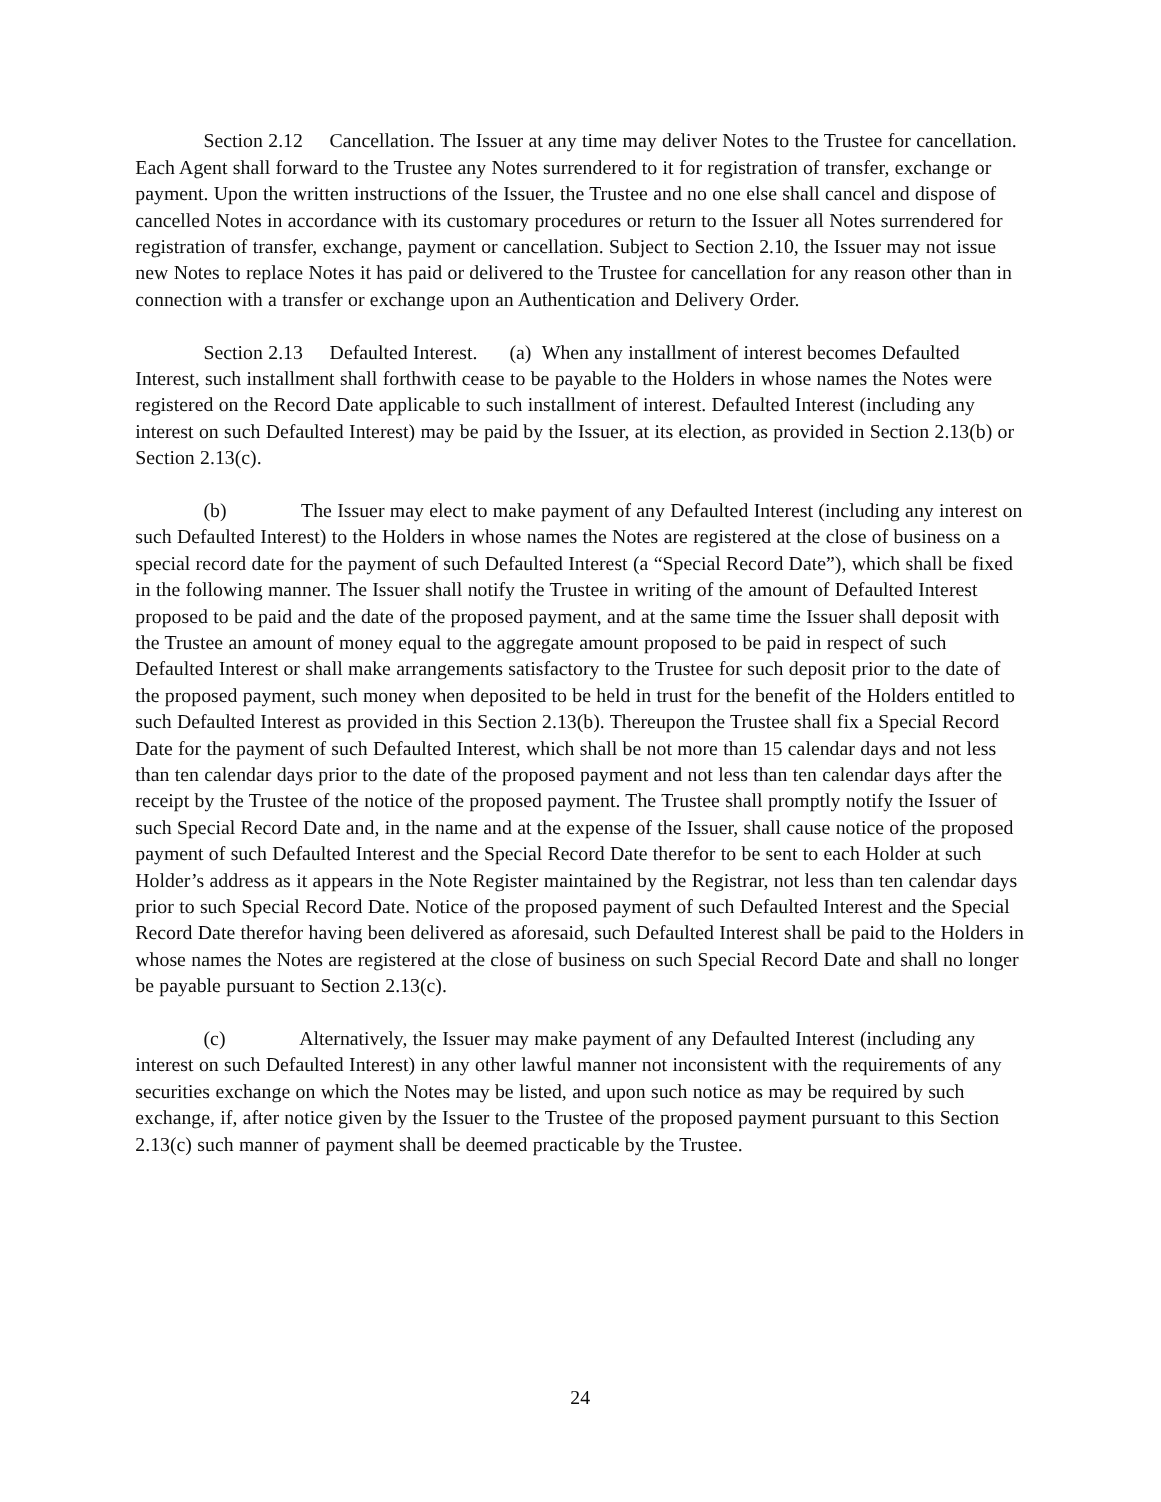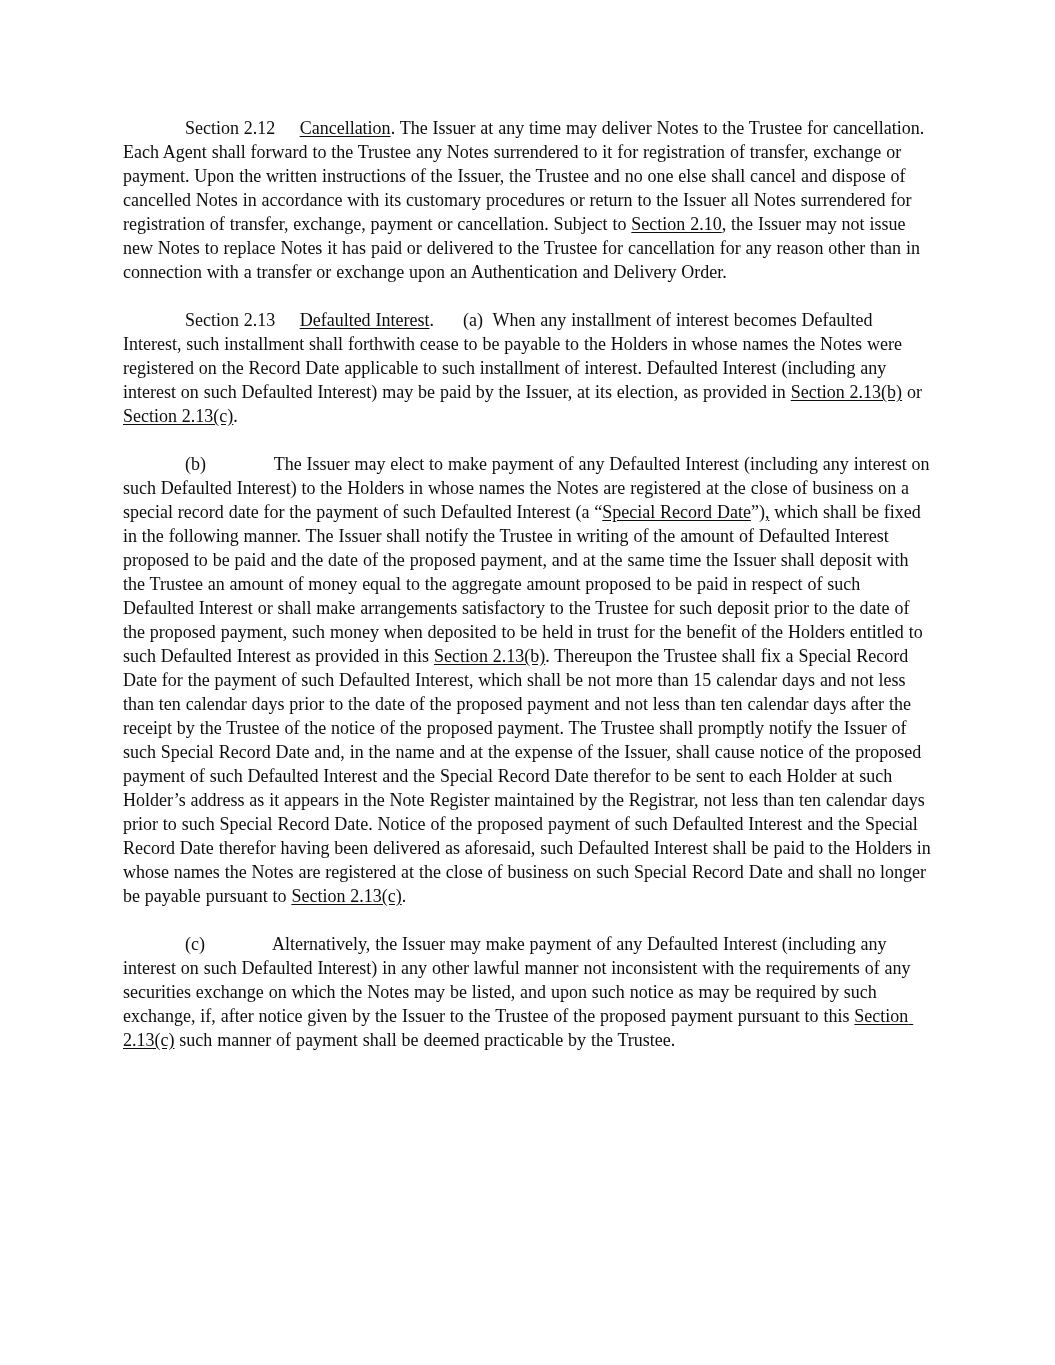--- a/index.html
+++ b/index.html
@@ -25,21 +25,20 @@
     width: 810px;
   }
   p.para {
     margin: 0 0 24px 0;
     text-indent: 62px;
     text-align: left;
     white-space: pre-wrap;
     word-spacing: 0.02em;
   }
   .u {
-    text-decoration: underline;
     text-underline-offset: 2px;
   }
   .footer {
     position: absolute;
     top: 1258px;
     left: 0;
     width: 100%;
     text-align: center;
     font-size: 18px;
   }
@@ -47,13 +46,14 @@
 </head>
 <body>
 
 <div class="page">
   <div class="content">
     <p class="para"><span>Section 2.12     </span><span class="u">Cancellation</span><span>. The Issuer at any time may deliver Notes to the Trustee for cancellation. Each Agent shall forward to the Trustee any Notes surrendered to it for registration of transfer, exchange or payment. Upon the written instructions of the Issuer, the Trustee and no one else shall cancel and dispose of cancelled Notes in accordance with its customary procedures or return to the Issuer all Notes surrendered for registration of transfer, exchange, payment or cancellation. Subject to </span><span class="u">Section 2.10</span><span>, the Issuer may not issue new Notes to replace Notes it has paid or delivered to the Trustee for cancellation for any reason other than in connection with a transfer or exchange upon an Authentication and Delivery Order.</span></p>
     <p class="para"><span>Section 2.13     </span><span class="u">Defaulted Interest</span><span>.      (a)  When any installment of interest becomes Defaulted Interest, such installment shall forthwith cease to be payable to the Holders in whose names the Notes were registered on the Record Date applicable to such installment of interest. Defaulted Interest (including any interest on such Defaulted Interest) may be paid by the Issuer, at its election, as provided in </span><span class="u">Section 2.13(b)</span><span> or </span><span class="u">Section 2.13(c)</span><span>.</span></p>
     <p class="para"><span>(b)              The Issuer may elect to make payment of any Defaulted Interest (including any interest on such Defaulted Interest) to the Holders in whose names the Notes are registered at the close of business on a special record date for the payment of such Defaulted Interest (a “</span><span class="u">Special Record Date</span><span>”)</span><span class="u">,</span><span> which shall be fixed in the following manner. The Issuer shall notify the Trustee in writing of the amount of Defaulted Interest proposed to be paid and the date of the proposed payment, and at the same time the Issuer shall deposit with the Trustee an amount of money equal to the aggregate amount proposed to be paid in respect of such Defaulted Interest or shall make arrangements satisfactory to the Trustee for such deposit prior to the date of the proposed payment, such money when deposited to be held in trust for the benefit of the Holders entitled to such Defaulted Interest as provided in this </span><span class="u">Section 2.13(b)</span><span>. Thereupon the Trustee shall fix a Special Record Date for the payment of such Defaulted Interest, which shall be not more than 15 calendar days and not less than ten calendar days prior to the date of the proposed payment and not less than ten calendar days after the receipt by the Trustee of the notice of the proposed payment. The Trustee shall promptly notify the Issuer of such Special Record Date and, in the name and at the expense of the Issuer, shall cause notice of the proposed payment of such Defaulted Interest and the Special Record Date therefor to be sent to each Holder at such Holder’s address as it appears in the Note Register maintained by the Registrar, not less than ten calendar days prior to such Special Record Date. Notice of the proposed payment of such Defaulted Interest and the Special Record Date therefor having been delivered as aforesaid, such Defaulted Interest shall be paid to the Holders in whose names the Notes are registered at the close of business on such Special Record Date and shall no longer be payable pursuant to </span><span class="u">Section 2.13(c)</span><span>.</span></p>
     <p class="para"><span>(c)              Alternatively, the Issuer may make payment of any Defaulted Interest (including any interest on such Defaulted Interest) in any other lawful manner not inconsistent with the requirements of any securities exchange on which the Notes may be listed, and upon such notice as may be required by such exchange, if, after notice given by the Issuer to the Trustee of the proposed payment pursuant to this </span><span class="u">Section 2.13(c)</span><span> such manner of payment shall be deemed practicable by the Trustee.</span></p>
   </div>
+  <div class="footer">24</div>
 </div>
 
 </body></html>

